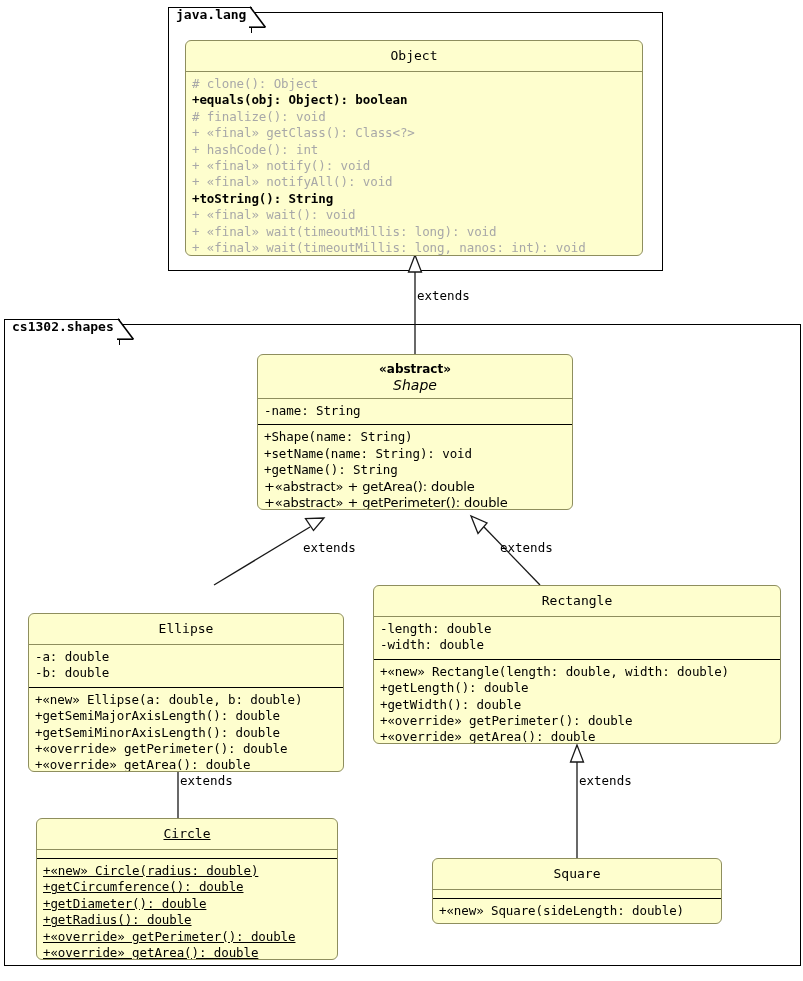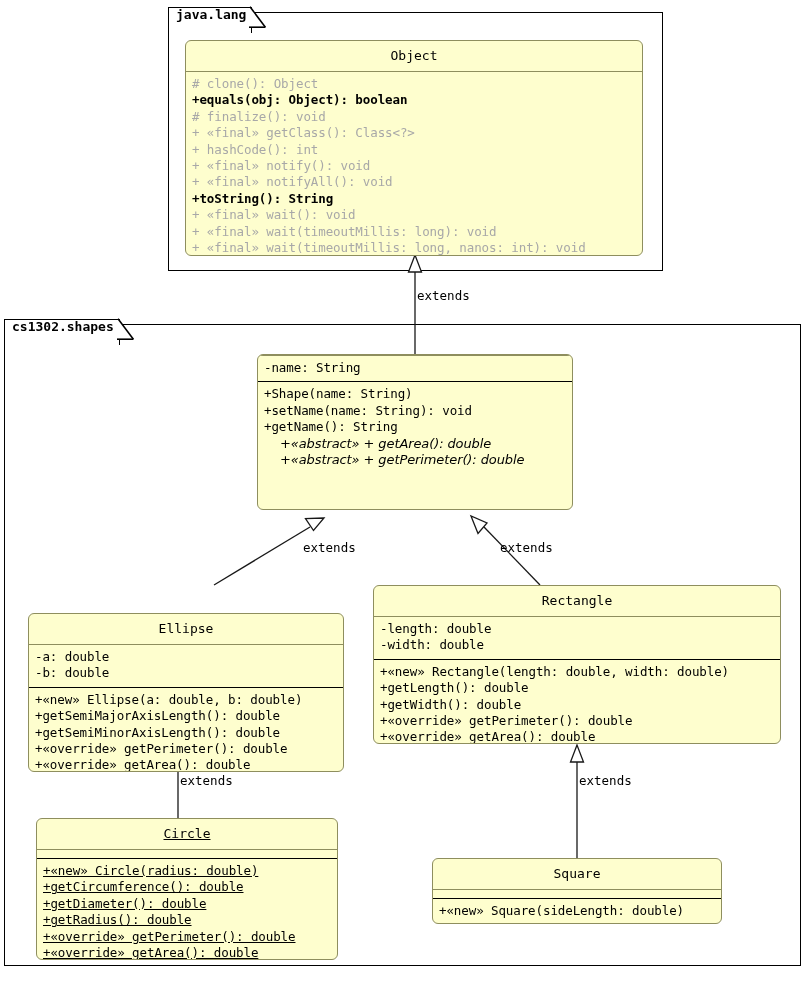--- a/index.html
+++ b/index.html
@@ -96,24 +96,22 @@
     white-space: nowrap;
     letter-spacing: -0.1px;
   }
   .m.dim {
     color: #A8A8A8;
   }
   .m.bold {
     font-weight: bold;
   }
   .m.ital {
-    font-style: italic;
     font-family: "DejaVu Sans", sans-serif;
     font-size: 13px;
-    margin-left: 16px;
   }
 
   
   .conn-layer {
     position: absolute;
     left: 0;
     top: 0;
     width: 803px;
     height: 981px;
     z-index: 3;
@@ -200,20 +198,24 @@
     <div class="m dim">+ «final» notify(): void</div>
     <div class="m dim">+ «final» notifyAll(): void</div>
     <div class="m bold">+toString(): String</div>
     <div class="m dim">+ «final» wait(): void</div>
     <div class="m dim">+ «final» wait(timeoutMillis: long): void</div>
     <div class="m dim">+ «final» wait(timeoutMillis: long, nanos: int): void</div>
   </div>
 </div>
 
 <div class="cls" style="left:257px; top:354px; width:316px; height:156px;">
+  <div class="cls-head" style="padding-top:6px; padding-bottom:5px;">
+    <span class="stereo">«abstract»</span>
+    <span class="nm-italic">Shape</span>
+  </div>
   <div class="sep"></div>
   <div class="cls-body">
     <div class="m">-name: String</div>
   </div>
   <div class="sep sep-dark"></div>
   <div class="cls-body">
     <div class="m">+Shape(name: String)</div>
     <div class="m">+setName(name: String): void</div>
     <div class="m">+getName(): String</div>
     <div class="m ital">+«abstract» + getArea(): double</div>

